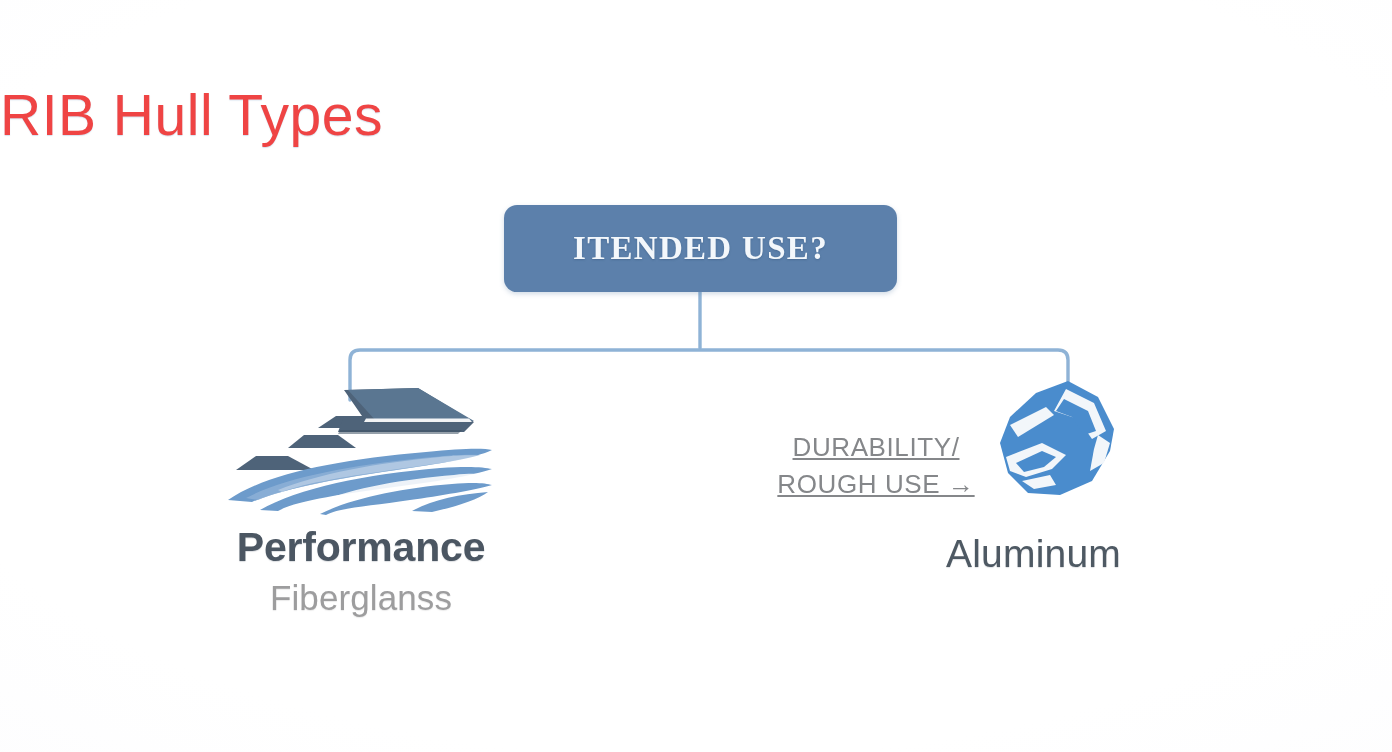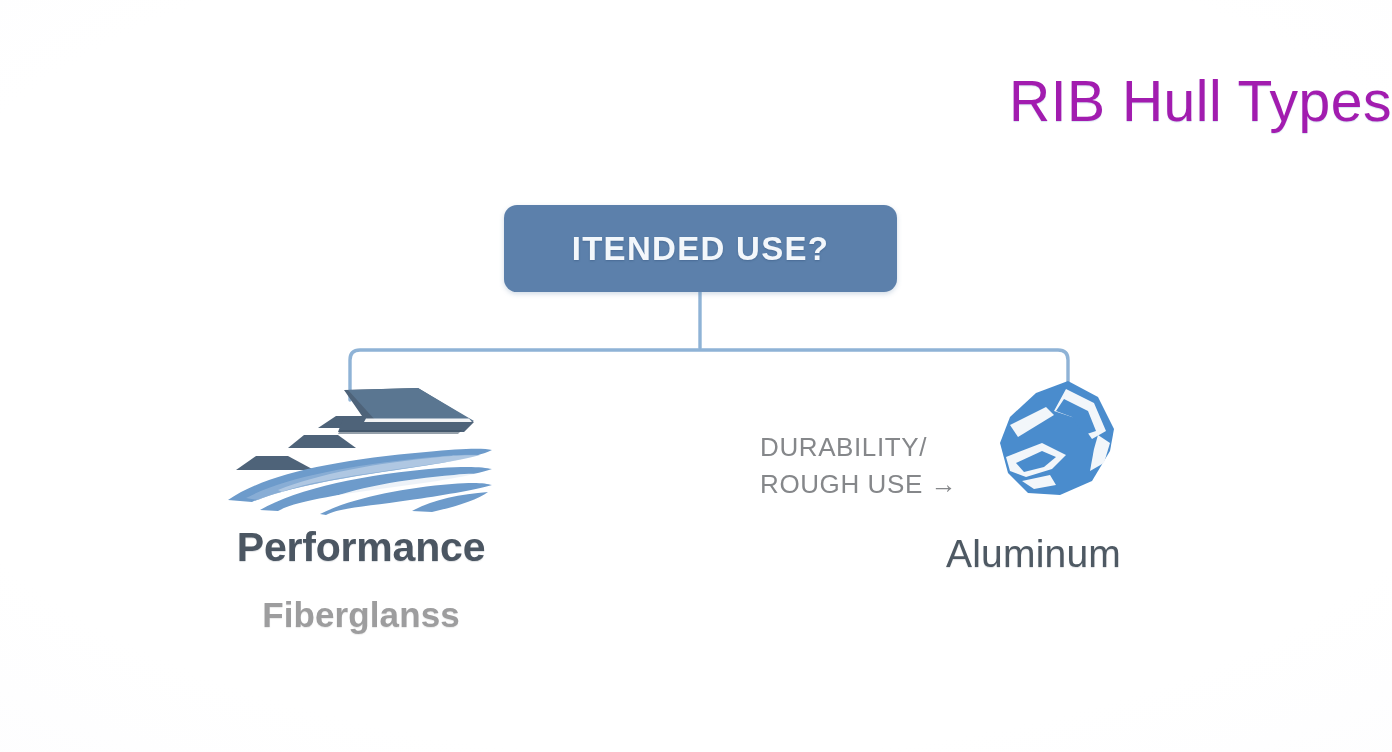--- a/index.html
+++ b/index.html
@@ -30,44 +30,45 @@
                  #ffffff 0%, #ffffff 62%, #fdfdfe 85%, #fbfbfd 100%);
     pointer-events: none;
     z-index: 0;
   }
 
   
   #title {
     position: absolute;
     left: 0;
     right: 0;
-    top: 68px;
-    text-align: right;
+    top: 82px;
+    text-align: left;
     font-size: 57px;
     font-weight: 400;
     letter-spacing: 0.5px;
-    color: #a21caf;
+    color: #ef4444;
     z-index: 3;
     text-shadow: 0 1px 1px rgba(120,160,200,0.30);
   }
 
   
   #root-box {
     position: absolute;
     left: 504px;
     top: 205px;
     width: 393px;
     height: 87px;
     background: #5c80ab;
     border-radius: 13px;
     box-shadow: 0 2px 5px rgba(90,125,165,0.28);
     display: flex;
     align-items: center;
     justify-content: center;
     z-index: 4;
+    font-family: Liberation Serif, serif;
   }
   #root-box-label {
     color: #f3f7fb;
     font-size: 33px;
     font-weight: 700;
     letter-spacing: 1.3px;
     text-shadow: 0 1px 2px rgba(40,70,110,0.35);
   }
 
   
@@ -95,23 +96,23 @@
   }
   #left-title {
     margin-top: 6px;
     font-size: 41px;
     font-weight: 700;
     color: #4b5662;
     letter-spacing: -0.2px;
     text-shadow: 0 1px 1px rgba(100,110,125,0.22);
   }
   #left-subtitle {
-    margin-top: 24px;
+    margin-top: 7px;
     font-size: 35px;
-    font-weight: 700;
+    font-weight: 400;
     color: #9d9d9e;
     letter-spacing: 0.1px;
     text-shadow: 0 1px 1px rgba(150,150,152,0.20);
   }
 
   
   #right-branch {
     position: absolute;
     left: 760px;
     top: 372px;
@@ -123,23 +124,24 @@
     align-items: center;
     justify-content: flex-start;
     height: 140px;
   }
   #right-caption {
     font-size: 26px;
     line-height: 1.42;
     color: #85878a;
     letter-spacing: 0.6px;
     white-space: pre-line;
-    text-align: left;
+    text-align: center;
     padding-top: 48px;
     width: 232px;
+    text-decoration: underline;
   }
   #right-icon-wrap {
     width: 130px;
     height: 130px;
     position: relative;
     margin-left: 2px;
   }
   #right-title {
     margin-top: 20px;
     margin-left: 186px;

